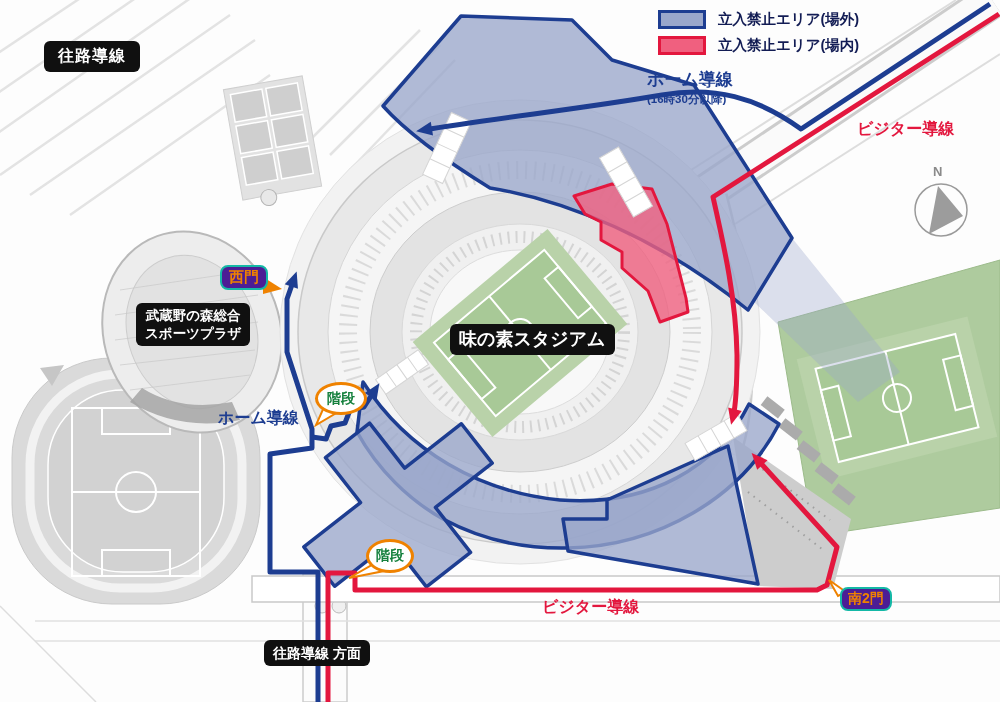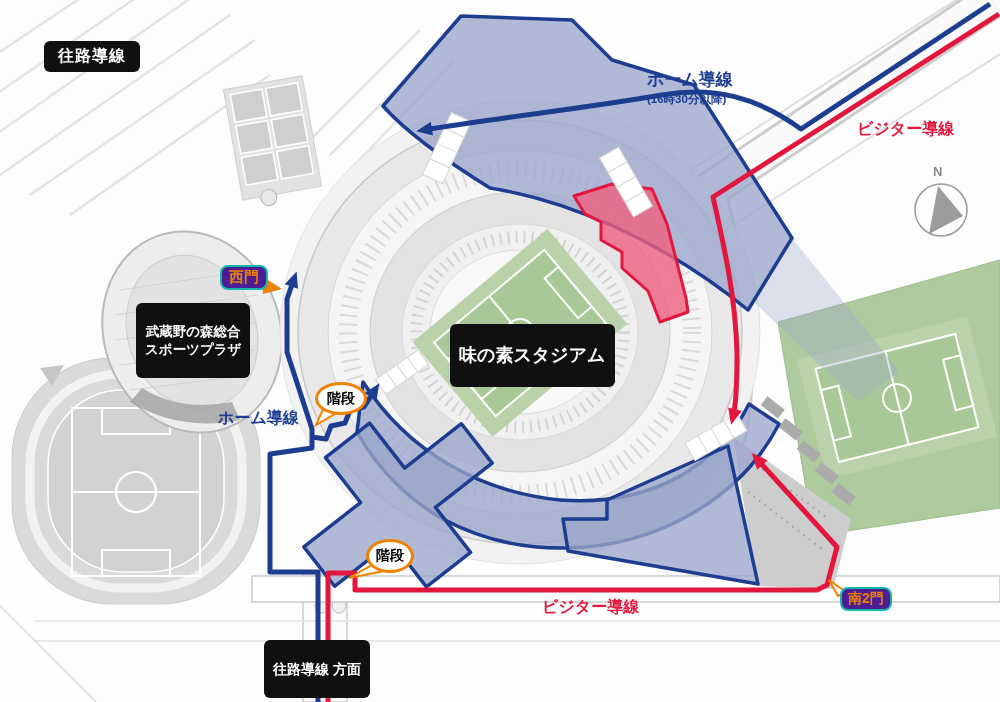--- a/index.html
+++ b/index.html
@@ -7,21 +7,21 @@
     position:relative;width:1000px;height:702px;overflow:hidden;
     background:#fdfdfd;outline:1px solid #d8d8d8;
     font-family:"Liberation Sans","DejaVu Sans",sans-serif;
   }
   .stage svg{position:absolute;left:0;top:0;}
   .overlay{position:absolute;left:0;top:0;width:100%;height:100%;}
   .overlay > div{position:absolute;}
 
   .black-box{
     background:#101010;color:#fff;font-weight:bold;text-align:center;
-    border-radius:6px;padding:20px 9px;line-height:1.3;white-space:nowrap;
+    border-radius:6px;padding:4px 9px;line-height:1.3;white-space:nowrap;
   }
   .title{left:44px;top:41px;font-size:16px;letter-spacing:1px;padding:5px 14px;}
   .musashino{left:136px;top:303px;font-size:13.5px;}
   .ajinomoto{left:450px;top:324px;font-size:18px;}
   .aminovital{left:788px;top:394px;font-size:13.5px;}
   .tobitakyu{left:264px;top:640px;font-size:14px;}
 
   .legend{left:658px;top:10px;display:flex;flex-direction:column;gap:7px;}
   .legend-row{display:flex;align-items:center;gap:12px;}
   .swatch{width:48px;height:19px;box-sizing:border-box;border:3px solid;}
@@ -36,21 +36,21 @@
   .home-west{left:218px;top:408px;color:#1d3d91;font-size:16px;}
   .visitor-bottom{left:542px;top:597px;color:#e3173e;font-size:16px;}
 
   .orange-box{
     background:#4c1d95;border:2px solid #14b8a6;border-radius:8px;color:#ef8200;
     font-weight:bold;text-align:center;white-space:nowrap;box-sizing:border-box;
   }
   .nishimon{left:220px;top:265px;font-size:15px;padding:1px 7px;}
   .minami2{left:840px;top:587px;font-size:14px;padding:1px 6px;}
   .bubble{
-    background:#fff;border:3px solid #ef8200;border-radius:50%;color:#000000;
+    background:#fff;border:3px solid #ef8200;border-radius:50%;color:#15803d;
     font-weight:bold;display:flex;align-items:center;justify-content:center;
     box-sizing:border-box;
   }
   .stairs1{left:315px;top:382px;width:52px;height:33px;font-size:14px;}
   .stairs2{left:366px;top:539px;width:48px;height:34px;font-size:14px;}
 
   .compass-n{left:933px;top:164px;color:#8a8a8a;font-size:13px;font-weight:bold;}
 </style>
 </head>
 <body>
@@ -240,20 +240,30 @@
 
   <g>
     <circle cx="941" cy="210" r="26" fill="none" stroke="#9a9a9a" stroke-width="1.5"></circle>
     <path d="M938,186 L929,234 L963,216 Z" fill="#9c9c9c"></path>
   </g>
 </svg>
 
 <div class="overlay">
   <div class="black-box title">往路導線</div>
 
+  <div class="legend">
+    <div class="legend-row">
+      <span class="swatch outside"></span>
+      <span class="legend-label">立入禁止エリア(場外)</span>
+    </div>
+    <div class="legend-row">
+      <span class="swatch inside"></span>
+      <span class="legend-label">立入禁止エリア(場内)</span>
+    </div>
+  </div>
 
   <div class="route-label home-note">
     <div>ホーム導線</div>
     <div class="sub">(16時30分以降)</div>
   </div>
 
   <div class="route-label visitor-top">ビジター導線</div>
   <div class="compass-n">N</div>
 
   <div class="orange-box nishimon">西門</div>

